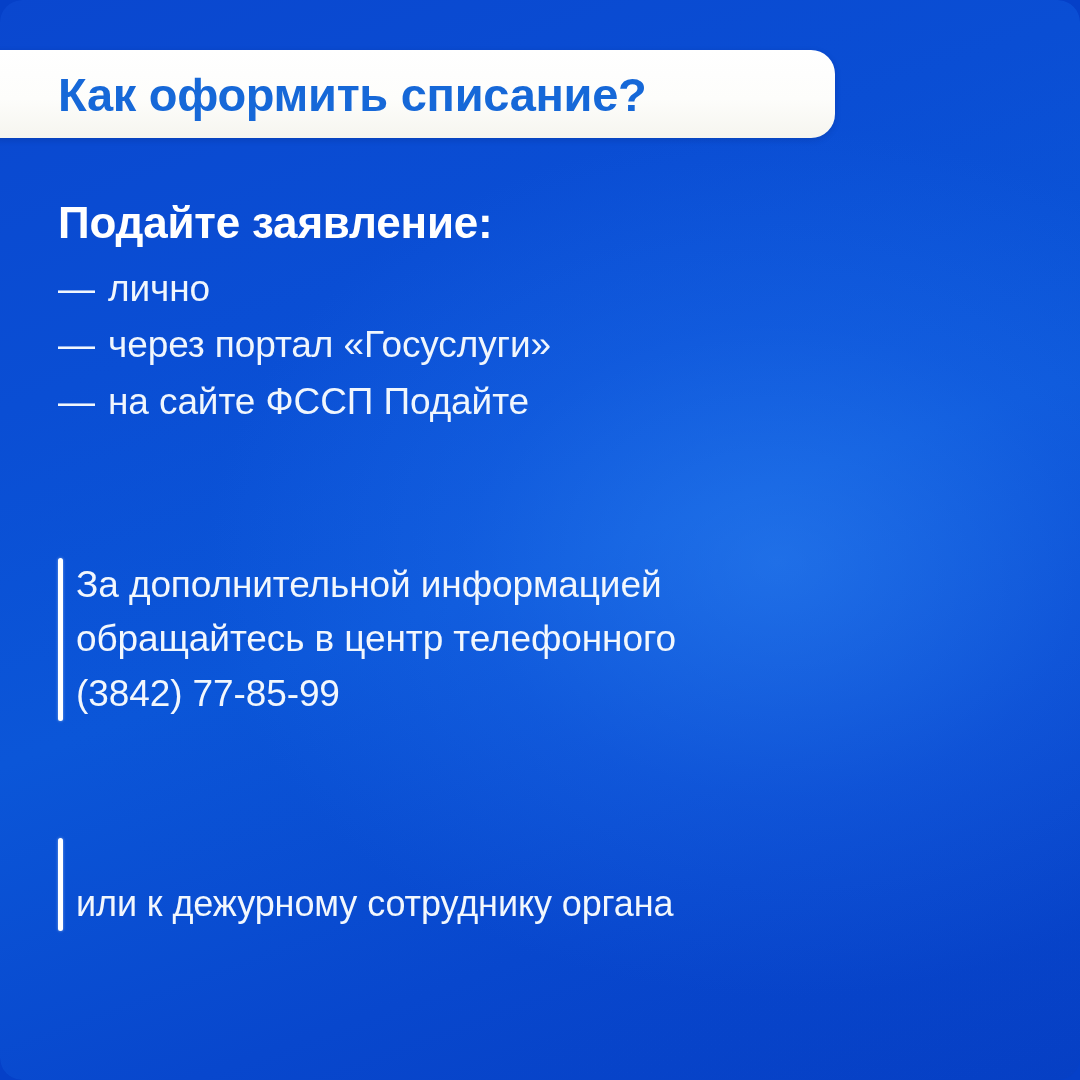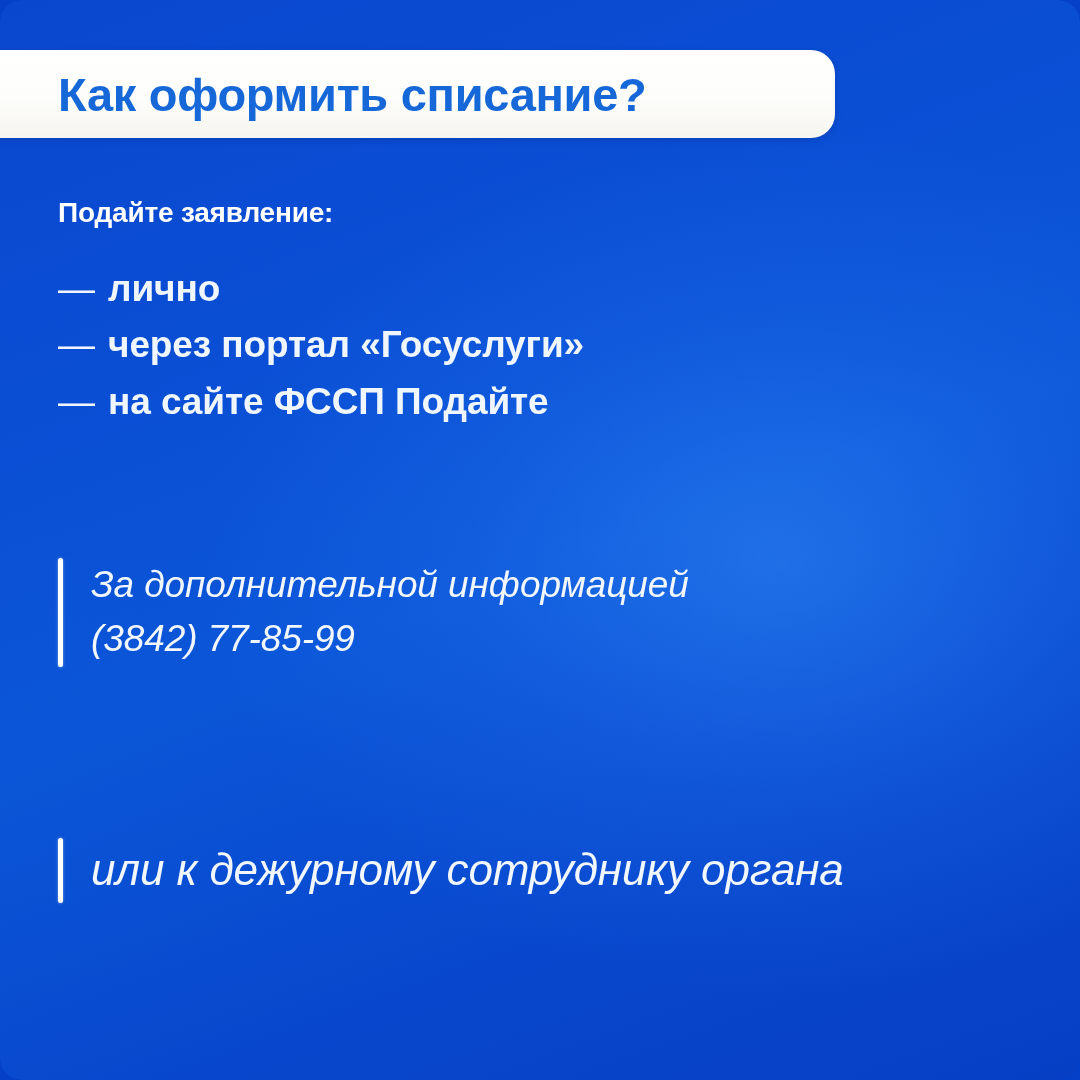--- a/index.html
+++ b/index.html
@@ -56,21 +56,21 @@
     white-space: nowrap;
     line-height: 1;
   }
 
   
   .subheading {
     position: absolute;
     left: 58px;
     top: 195px;
     color: #ffffff;
-    font-size: 28px;
+    font-size: 44px;
     font-weight: bold;
     letter-spacing: -0.2px;
     white-space: nowrap;
     line-height: 1.25;
   }
 
   
   #bullet-list {
     position: absolute;
     left: 58px;
@@ -93,21 +93,20 @@
     flex: 0 0 auto;
     width: 50px;
     color: #f0f6fd;
     font-size: 37px;
     line-height: 1.44;
   }
 
   .bullet-lines {
     flex: 1 1 auto;
     min-width: 0;
-    font-weight: bold;
   }
 
   .bullet-line {
     display: block;
     white-space: nowrap;
   }
 
   
   .quote-block {
     position: absolute;
@@ -119,37 +118,36 @@
   .quote-rule {
     flex: 0 0 auto;
     width: 5px;
     border-radius: 3px;
     background: #ffffff;
     box-shadow: 0 0 3px rgba(200, 225, 255, 0.55);
   }
 
   .quote-lines {
     flex: 1 1 auto;
-    padding-left: 28px;
+    padding-left: 13px;
     color: #f2f7fd;
     font-size: 37px;
     line-height: 1.47;
     letter-spacing: -0.1px;
-    font-style: italic;
   }
 
   .quote-line {
     display: block;
     white-space: nowrap;
   }
 
   #quote-info    { top: 558px; width: 880px; }
   #quote-duty    { top: 838px; width: 940px; }
 
-  #quote-duty .quote-lines { font-size: 44px; }
+  #quote-duty .quote-lines { font-size: 36px; margin-top: 40px; }
 </style>
 </head>
 <body>
 
 <div id="poster">
 
   <div id="title-banner">
     <span id="title-text">Как оформить списание?</span>
   </div>
 
@@ -177,20 +175,21 @@
         <span class="bullet-line">на сайте ФССП Подайте</span>
       </span>
     </li>
 
   </ul>
 
   <div class="quote-block" id="quote-info">
     <div class="quote-rule"></div>
     <div class="quote-lines">
       <span class="quote-line">За дополнительной информацией</span>
+      <span class="quote-line">обращайтесь в центр телефонного</span>
       <span class="quote-line">(3842) 77-85-99</span>
     </div>
   </div>
 
   <div class="quote-block" id="quote-duty">
     <div class="quote-rule"></div>
     <div class="quote-lines">
       <span class="quote-line">или к дежурному сотруднику органа</span>
     </div>
   </div>

